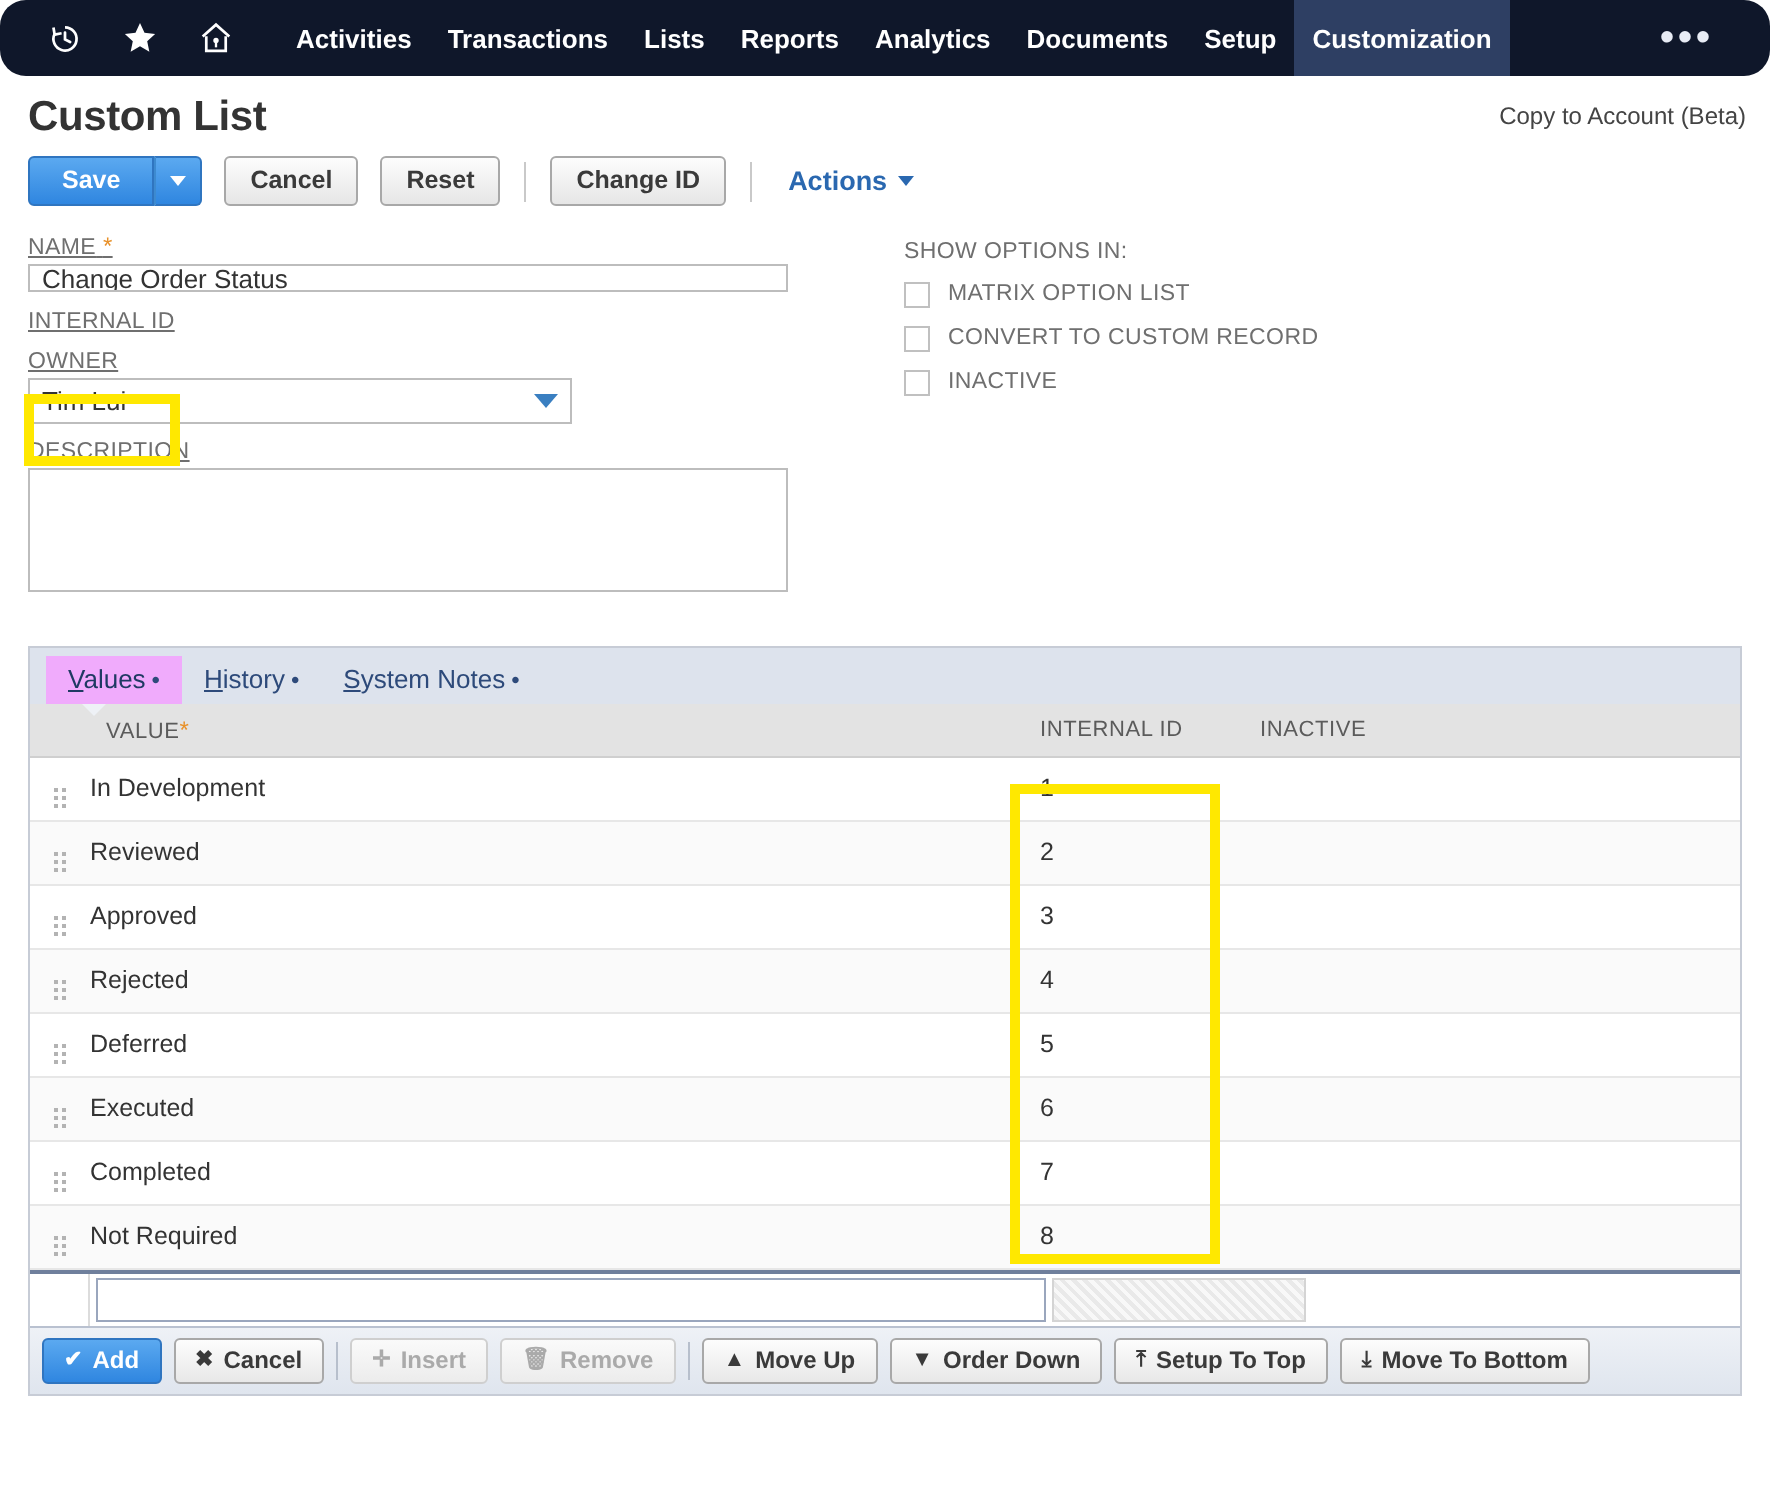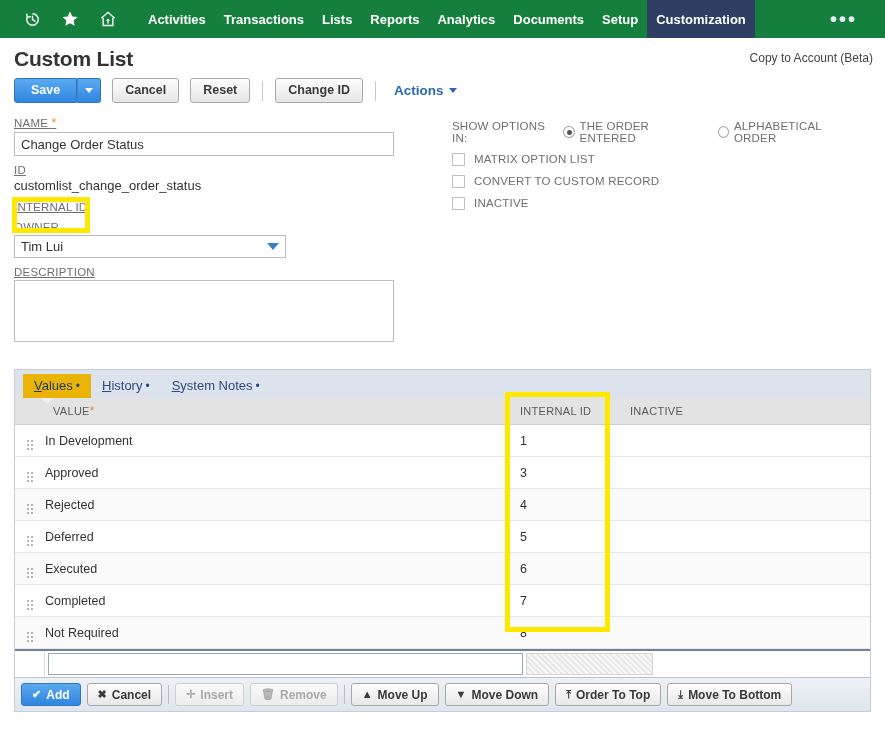--- a/index.html
+++ b/index.html
@@ -10,24 +10,25 @@
     font-family: "Liberation Sans", sans-serif;
     font-size: 12px;
     color: #333333;
     overflow: hidden;
     position: relative;
   }
 
   
   .topnav {
     height: 38px;
-    background: #15803d;
+    background: #0f172a;
     display: flex;
     align-items: stretch;
     width: 100%;
+    border-radius: 13px;
   }
   .nav-icons {
     display: flex; align-items: center;
     padding-left: 24px; gap: 20px;
   }
   .nav-icon {
     color: #ffffff;
     display: flex; align-items: center; justify-content: center;
     cursor: pointer;
   }
@@ -149,21 +150,21 @@
     font-size: 11.5px;
     color: #6f6f6f;
     letter-spacing: 0.2px;
     margin-bottom: 2px;
     text-transform: uppercase;
     text-decoration: underline;
   }
   .req { color: #e8912a; font-size: 12px; }
   .txtinput {
     width: 380px;
-    height: 24px;
+    height: 14px;
     border: 1px solid #bdbdbd;
     background: #ffffff;
     font-family: "Liberation Sans", sans-serif;
     font-size: 13px;
     color: #333333;
     padding: 2px 6px;
     outline: none;
   }
   .static-val {
     font-size: 13px;
@@ -251,21 +252,21 @@
     position: relative;
   }
   .tab {
     font-size: 13px;
     color: #2d4a7a;
     padding: 4px 11px 5px 11px;
     cursor: pointer;
     position: relative;
     white-space: nowrap;
   }
-  .tab.active { background: #eab308; color: #1f3a63; font-weight: normal; }
+  .tab.active { background: #f0abfc; color: #1f3a63; font-weight: normal; }
   .tab.active::after {
     content:"";
     position:absolute;
     left: 18px; bottom: -6px;
     width: 0; height: 0;
     border-left: 6px solid transparent;
     border-right: 6px solid transparent;
     border-top: 6px solid #eef1f6;
   }
   .tab u { text-decoration: underline; }
@@ -448,24 +449,20 @@
   <div class="col-left">
 
     <div class="fld-block">
       <div class="fld-label">
         <span>NAME</span>
         <span class="req">*</span>
       </div>
       <input class="txtinput" type="text" value="Change Order Status" style="">
     </div>
 
-    <div class="fld-block">
-      <div class="fld-label">ID</div>
-      <div class="static-val">customlist_change_order_status</div>
-    </div>
 
     <div class="fld-block">
       <div class="fld-label">INTERNAL ID</div>
     </div>
 
     <div class="fld-block">
       <div class="fld-label">OWNER</div>
       <div class="select-wrap">
         <input type="text" value="Tim Lui" style="">
         <span class="sel-caret"></span>
@@ -476,26 +473,20 @@
       <div class="fld-label">DESCRIPTION</div>
       <textarea class="descbox" style=""></textarea>
     </div>
 
   </div>
 
   <div class="col-right">
 
     <div class="showopts">
       <span>SHOW OPTIONS IN:</span>
-      <span class="radio-grp">
-        <span class="radio checked"></span>
-        <span class="radio-lbl">THE ORDER ENTERED</span>
-        <span class="radio"></span>
-        <span class="radio-lbl">ALPHABETICAL ORDER</span>
-      </span>
     </div>
 
     <div class="chk-row">
       <span class="checkbox"></span>
       <span class="chk-lbl">MATRIX OPTION LIST</span>
     </div>
     <div class="chk-row">
       <span class="checkbox"></span>
       <span class="chk-lbl">CONVERT TO CUSTOM RECORD</span>
     </div>
@@ -539,20 +530,33 @@
               <i></i>
               <i></i>
               <i></i>
               <i></i>
               <i></i>
             </span></td>
           <td class="c-value">In Development</td>
           <td class="c-iid">1</td>
           <td class="c-inactive"></td>
         </tr>
+        <tr class="row-alt">
+          <td class="c-handle"><span class="dots">
+              <i></i>
+              <i></i>
+              <i></i>
+              <i></i>
+              <i></i>
+              <i></i>
+            </span></td>
+          <td class="c-value">Reviewed</td>
+          <td class="c-iid">2</td>
+          <td class="c-inactive"></td>
+        </tr>
         <tr class="">
           <td class="c-handle"><span class="dots">
               <i></i>
               <i></i>
               <i></i>
               <i></i>
               <i></i>
               <i></i>
             </span></td>
           <td class="c-value">Approved</td>
@@ -655,26 +659,26 @@
         <span>Remove</span>
       </button>
       <span class="gsep"></span>
       <button class="gbtn">
         <span class="gicon">▲</span>
         <span>Move Up</span>
       </button>
       <span class="gbtn-gap"></span>
       <button class="gbtn">
         <span class="gicon">▼</span>
-        <span>Move Down</span>
+        <span>Order Down</span>
       </button>
       <span class="gbtn-gap"></span>
       <button class="gbtn">
         <span class="gicon">⤒</span>
-        <span>Order To Top</span>
+        <span>Setup To Top</span>
       </button>
       <span class="gbtn-gap"></span>
       <button class="gbtn">
         <span class="gicon">⤓</span>
         <span>Move To Bottom</span>
       </button>
     </div>
 </div>
 
 <div class="hl" id="hl-internal-id"></div>

